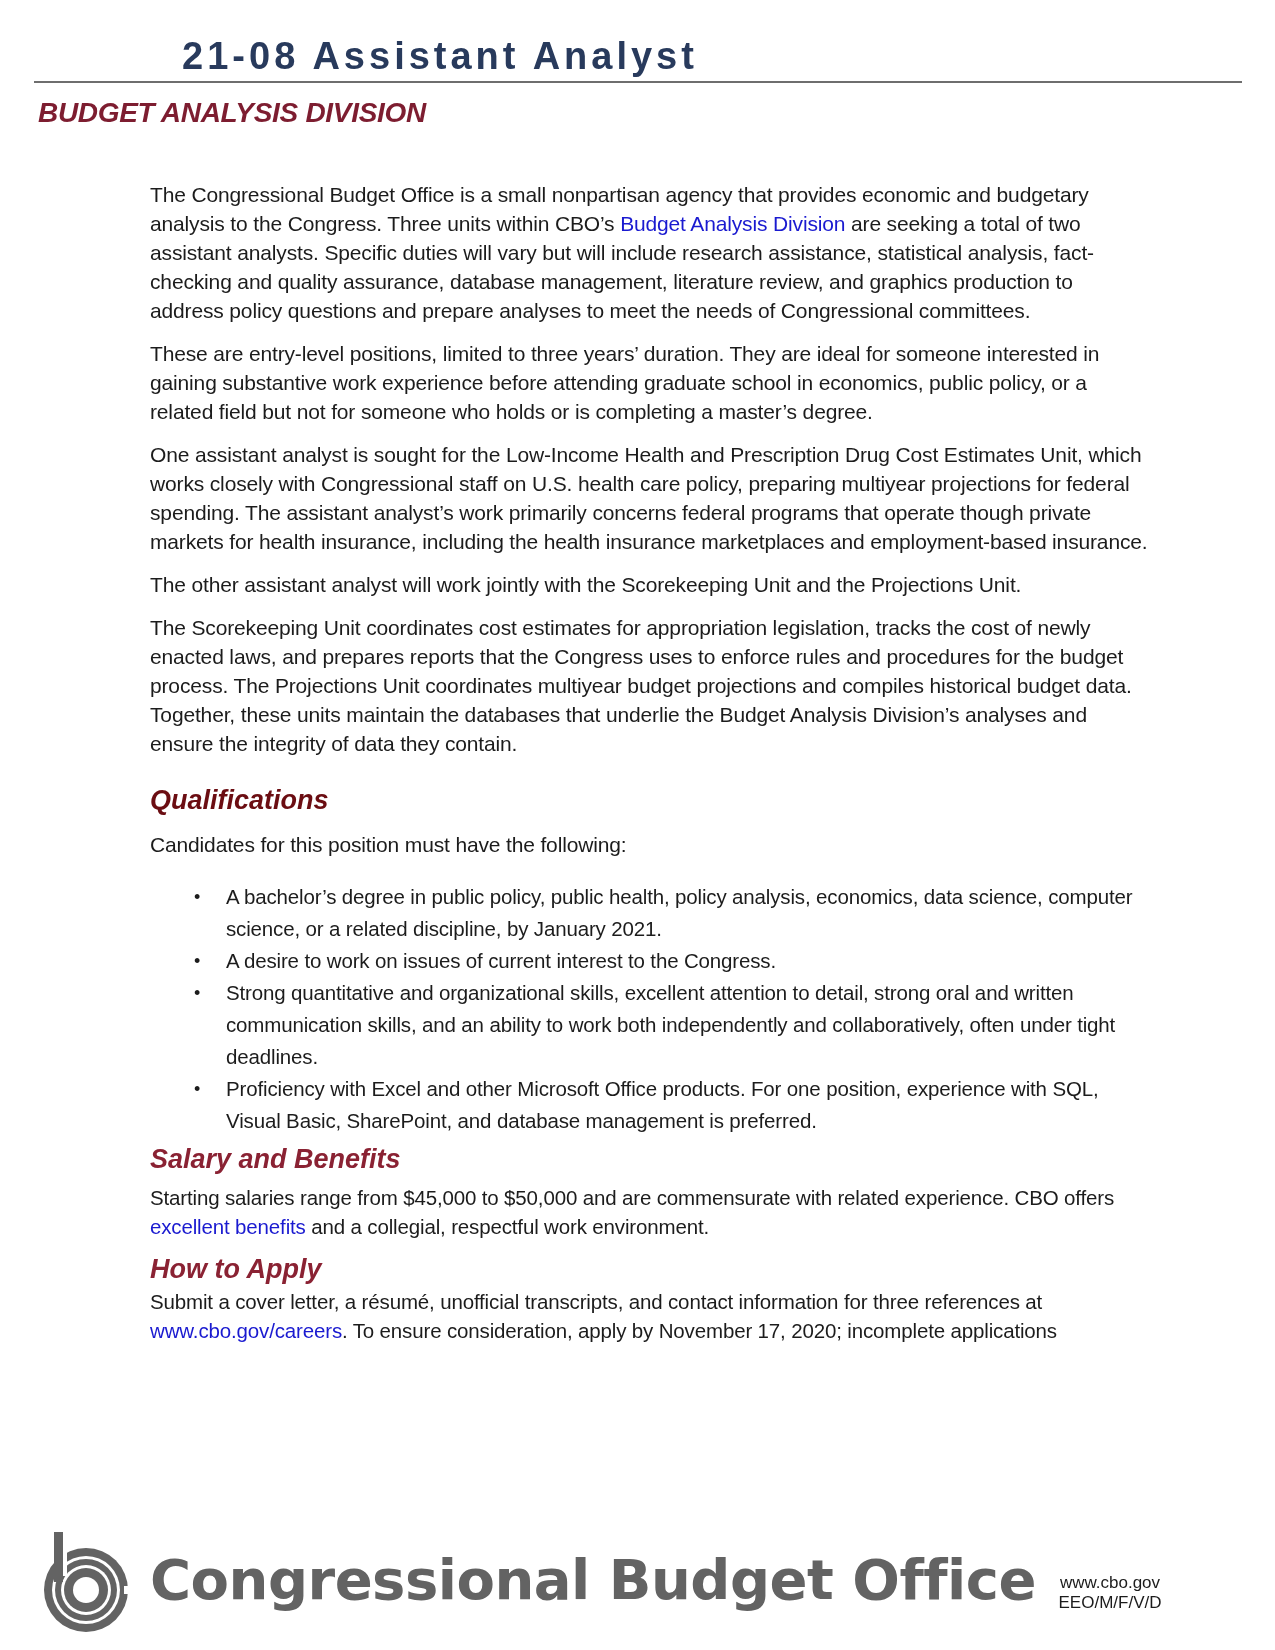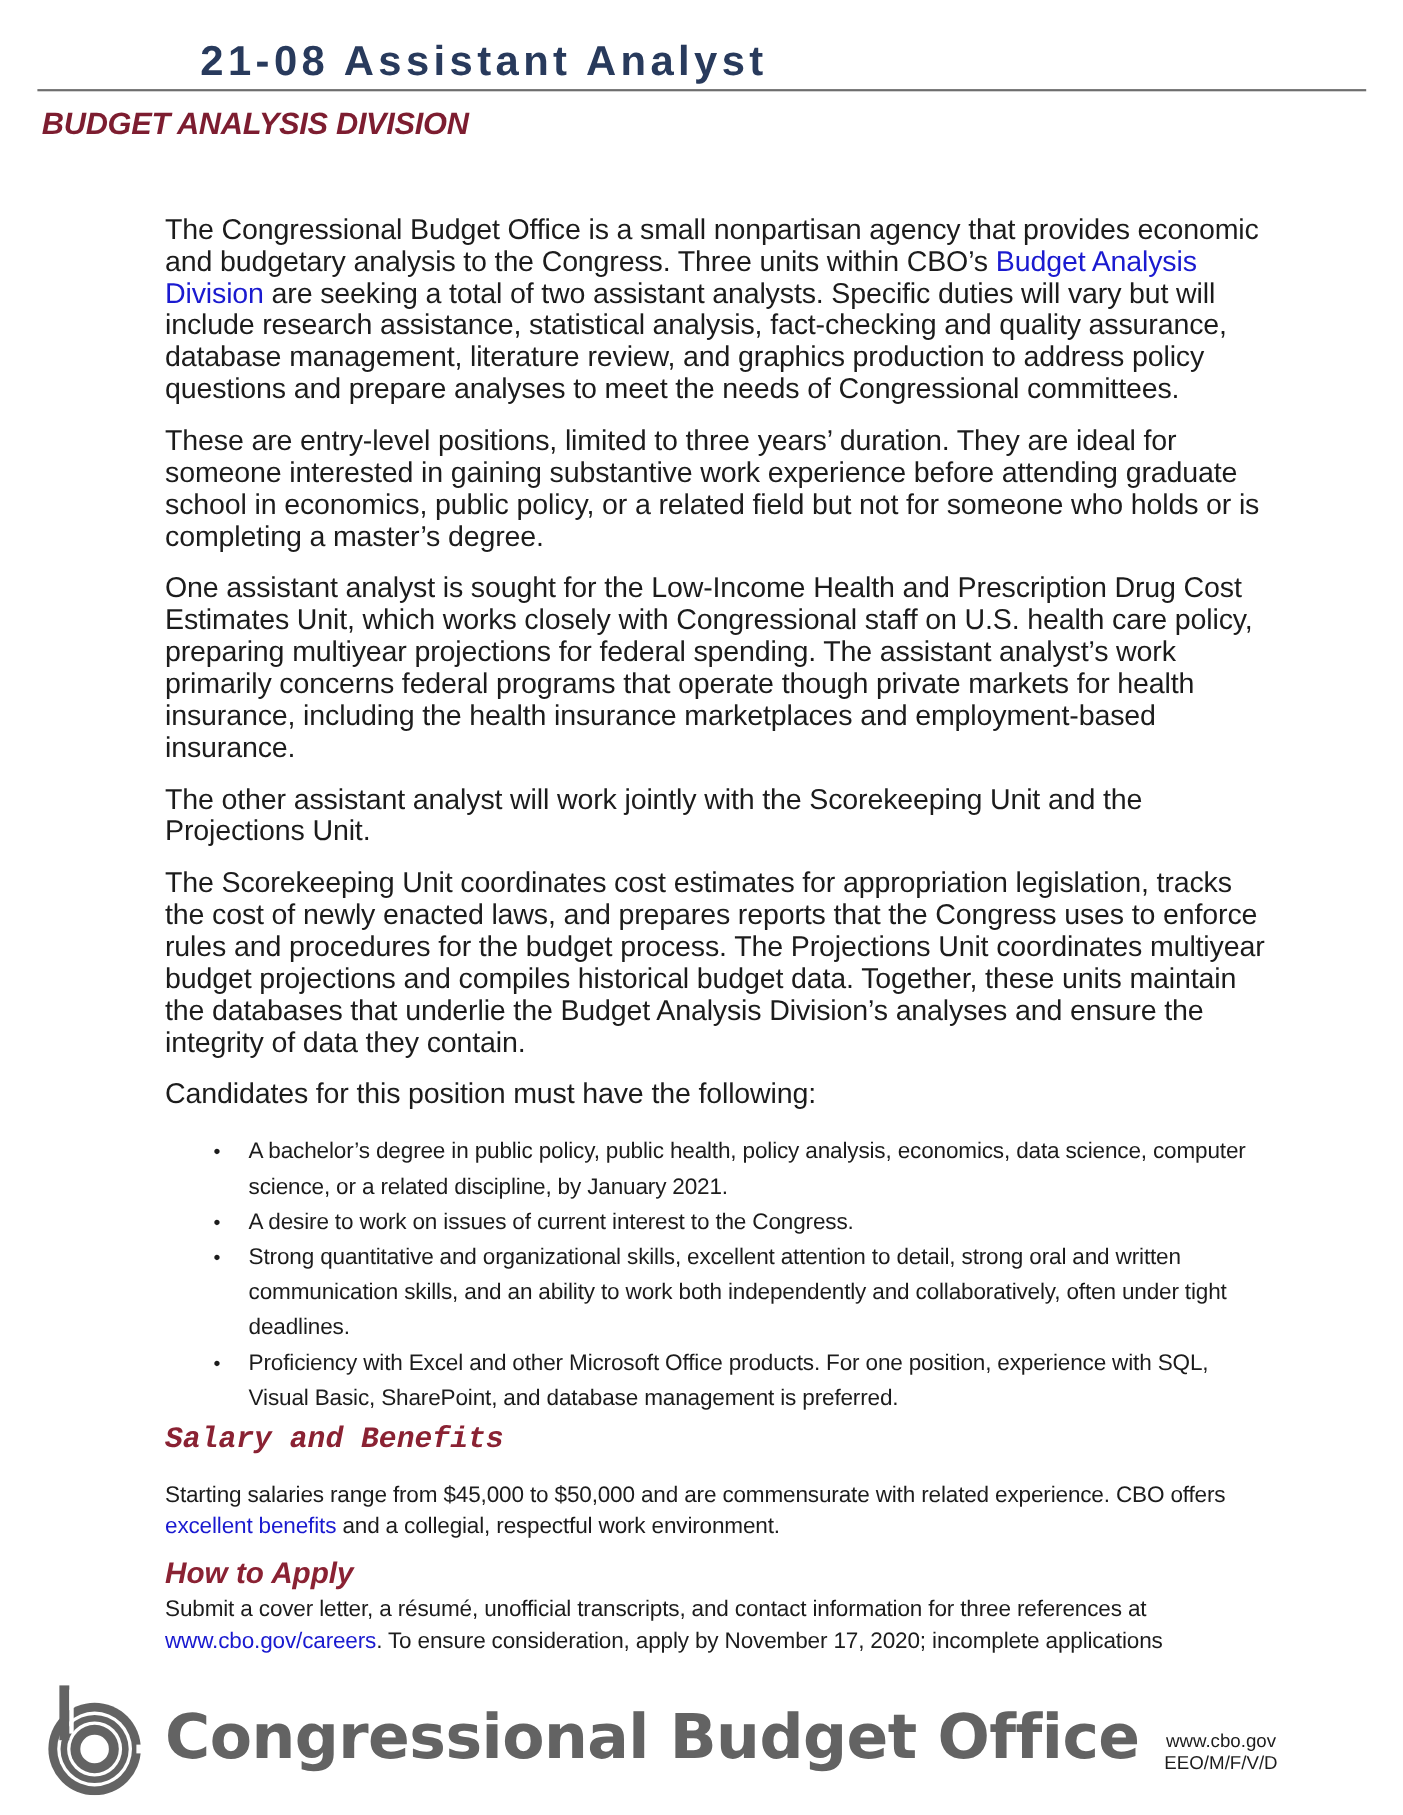--- a/index.html
+++ b/index.html
@@ -18,31 +18,31 @@
       position: absolute; left: 34px; width: 1208px; top: 81px; height: 0;
       border-top: 2px solid #6e6e6e;
     }
     .division {
       position: absolute; left: 38px; top: 96px;
       font-family: "Liberation Sans", sans-serif; font-weight: bold; font-style: italic;
       font-size: 28px; color: #7d1d30; line-height: 34px; letter-spacing: -0.3px;
     }
     .body { position: absolute; left: 150px; width: 1000px; top: 176px; }
     p.para {
-      margin: 18px 0 14px 0; font-size: 26px; line-height: 29px; color: #1c1c1c;
+      margin: 4px 0 14px 0; font-size: 21px; line-height: 29px; color: #1c1c1c;
       letter-spacing: -0.15px;
     }
     a.link { color: #1a1ad0; text-decoration: none; }
     b { font-weight: normal; }
     h2.section {
       margin: 0; font-family: "Liberation Sans", sans-serif; font-weight: bold;
       font-style: italic; font-size: 27px; line-height: 32px;
     }
     h2.qual { color: #6b0d12; margin-top: 26px; margin-bottom: 14px; }
-    h2.sal { color: #8a2233; margin-top: 6px; margin-bottom: 19px; font-family: Liberation Mono, monospace; }
+    h2.sal { color: #8a2233; margin-top: 6px; margin-bottom: 8px; }
     h2.apply { color: #8a2233; margin-top: 12px; margin-bottom: 2px; }
     p.intro { margin-bottom: 22px; }
     ul.quals { list-style: none; margin: 0; padding: 0 0 0 44px; }
     ul.quals li {
       position: relative; padding-left: 32px; font-size: 20.5px; line-height: 32px;
       color: #1c1c1c; letter-spacing: -0.15px;
     }
     ul.quals li .bullet {
       position: absolute; left: 0; top: 0; font-size: 18px; line-height: 32px;
     }
@@ -74,20 +74,21 @@
   <p class="para"><span>The Congressional Budget Office is a small nonpartisan agency that provides economic and budgetary analysis to the Congress. Three units within CBO’s </span><a class="link" href="#">Budget Analysis Division</a><span> are seeking a total of two assistant analysts. Specific duties will vary but will include research assistance, statistical analysis, fact-checking and quality assurance, database management, literature review, and graphics production to address policy questions and prepare analyses to meet the needs of Congressional committees.</span></p>
 
   <p class="para">These are entry-level positions, limited to three years’ duration. They are ideal for someone interested in gaining substantive work experience before attending graduate school in economics, public policy, or a related field but not for someone who holds or is completing a master’s degree.</p>
 
   <p class="para"><span>One assistant analyst is sought for the </span><b>Low-Income Health and Prescription Drug Cost Estimates Unit,</b><span> which works closely with Congressional staff on U.S. health care policy, preparing multiyear projections for federal spending. The assistant analyst’s work primarily concerns federal programs that operate though private markets for health insurance, including the health insurance marketplaces and employment-based insurance.</span></p>
 
   <p class="para"><span>The other assistant analyst will work jointly with the </span><b>Scorekeeping Unit</b><span> and the </span><b>Projections Unit.</b></p>
 
   <p class="para">The Scorekeeping Unit coordinates cost estimates for appropriation legislation, tracks the cost of newly enacted laws, and prepares reports that the Congress uses to enforce rules and procedures for the budget process. The Projections Unit coordinates multiyear budget projections and compiles historical budget data. Together, these units maintain the databases that underlie the Budget Analysis Division’s analyses and ensure the integrity of data they contain.</p>
 
+  <h2 class="section qual">Qualifications</h2>
   <p class="para intro">Candidates for this position must have the following:</p>
 
   <ul class="quals">
     <li><span class="bullet">•</span><span>A bachelor’s degree in public policy, public health, policy analysis, economics, data science, computer science, or a related discipline, by January 2021.</span></li>
     <li><span class="bullet">•</span><span>A desire to work on issues of current interest to the Congress.</span></li>
     <li><span class="bullet">•</span><span>Strong quantitative and organizational skills, excellent attention to detail, strong oral and written communication skills, and an ability to work both independently and collaboratively, often under tight deadlines.</span></li>
     <li><span class="bullet">•</span><span>Proficiency with Excel and other Microsoft Office products. For one position, experience with SQL, Visual Basic, SharePoint, and database management is preferred.</span></li>
   </ul>
 
 

